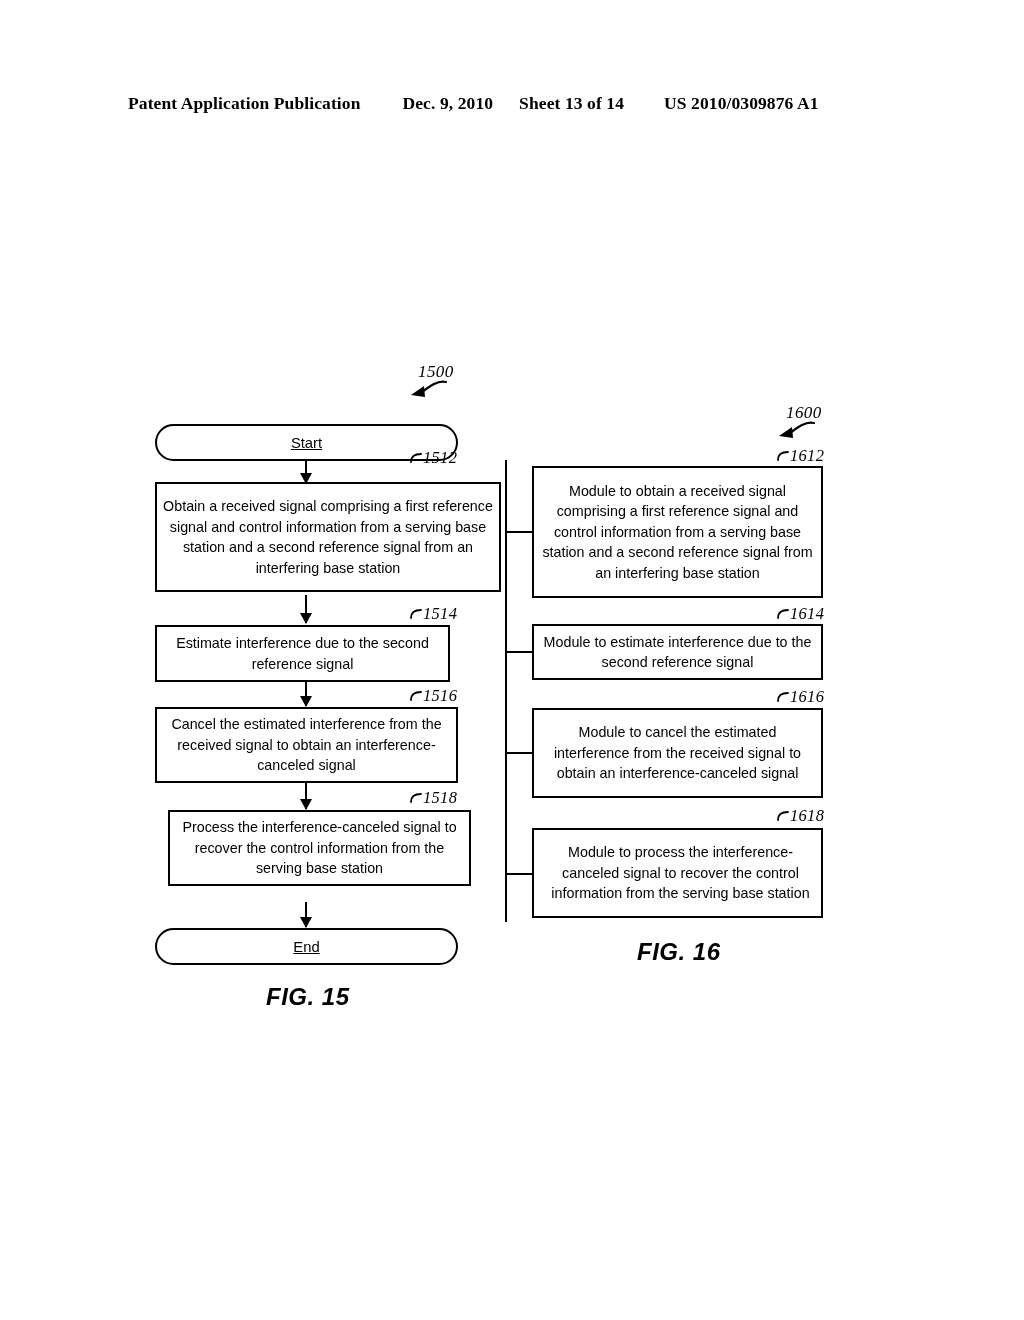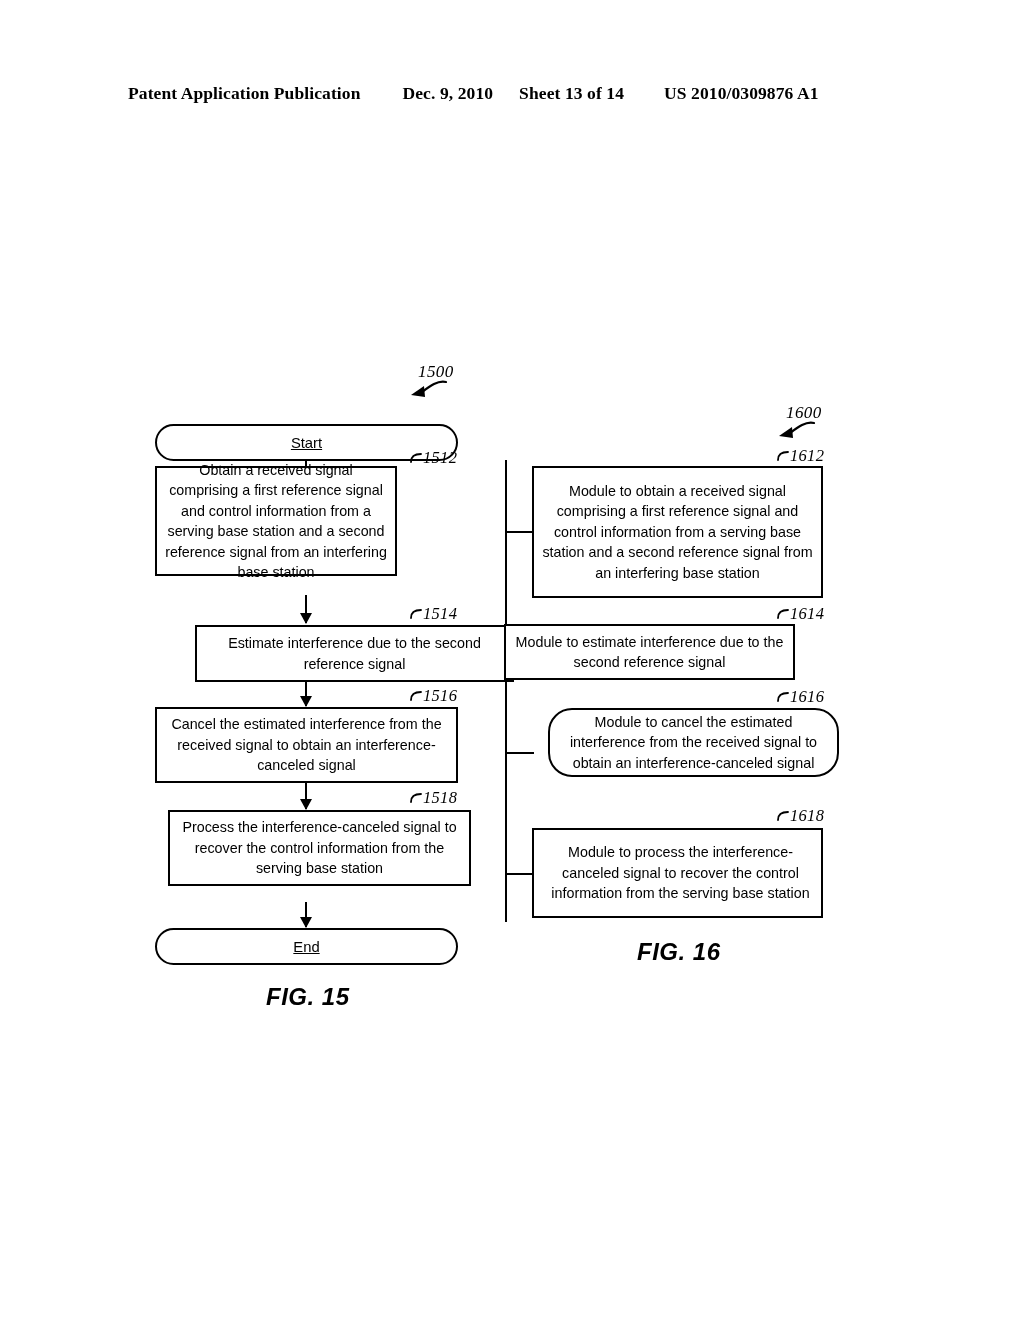--- a/index.html
+++ b/index.html
@@ -26,21 +26,21 @@
     align-items: flex-end;
     font-family: "Liberation Serif", serif;
     font-weight: bold;
     font-size: 17.5px;
     letter-spacing: 0.1px;
     white-space: nowrap;
   }
   .hdr-pub    { }
   .hdr-date   { margin-left: 42px; }
   .hdr-sheet  { margin-left: 26px; }
-  .hdr-patno  { margin-left: 40px; }
+  .hdr-patno  { margin-left: 40px; margin-top: 10px; }
 
   
   .fig { position: absolute; }
 
   .proc-box {
     position: absolute;
     box-sizing: border-box;
     border: 2.2px solid #000;
     background: #fff;
     display: flex;
@@ -159,33 +159,33 @@
   </div>
 
   <div class="arrow" style="left:304.5px; top:461px; height:22px;"></div>
 
   <div class="ref" style="left:410px; top:448px;">
     <svg class="hook" width="12" height="12" viewBox="0 0 12 12">
       <path d="M1,11 C1,5 5,3 11,3" stroke="#000" stroke-width="1.8" fill="none" stroke-linecap="round"></path>
     </svg><span>1512</span>
   </div>
 
-  <div class="proc-box" style="left:155px; top:466px; width:242px; height:110px;">
+  <div class="proc-box" style="left:155px; top:482px; width:346px; height:110px;">
     <span>Obtain a received signal comprising a first reference signal and control information from a serving base station and a second reference signal from an interfering base station</span>
   </div>
 
   <div class="arrow" style="left:304.5px; top:595px; height:28px;"></div>
 
   <div class="ref" style="left:410px; top:604px;">
     <svg class="hook" width="12" height="12" viewBox="0 0 12 12">
       <path d="M1,11 C1,5 5,3 11,3" stroke="#000" stroke-width="1.8" fill="none" stroke-linecap="round"></path>
     </svg><span>1514</span>
   </div>
 
-  <div class="proc-box" style="left:155px; top:625px; width:319px; height:57px;margin-left:40px;">
+  <div class="proc-box" style="left:155px; top:625px; width:295px; height:57px;">
     <span>Estimate interference due to the second reference signal</span>
   </div>
 
   <div class="arrow" style="left:304.5px; top:682px; height:24px;"></div>
 
   <div class="ref" style="left:410px; top:686px;font-family:Liberation Serif, serif;">
     <svg class="hook" width="12" height="12" viewBox="0 0 12 12">
       <path d="M1,11 C1,5 5,3 11,3" stroke="#000" stroke-width="1.8" fill="none" stroke-linecap="round"></path>
     </svg><span>1516</span>
   </div>
@@ -238,33 +238,33 @@
   </div>
 
   <div class="ref" style="left:777px; top:604px;">
     <svg class="hook" width="12" height="12" viewBox="0 0 12 12">
       <path d="M1,11 C1,5 5,3 11,3" stroke="#000" stroke-width="1.8" fill="none" stroke-linecap="round"></path>
     </svg><span>1614</span>
   </div>
 
   <div class="bus-stub" style="left:505px; top:651px; width:29px;"></div>
 
-  <div class="proc-box" style="left:504px; top:624px; width:291px; height:56px;">
+  <div class="proc-box" style="left:532px; top:624px; width:291px; height:56px;">
     <span>Module to estimate interference due to the second reference signal</span>
   </div>
 
   <div class="ref" style="left:777px; top:687px;">
     <svg class="hook" width="12" height="12" viewBox="0 0 12 12">
       <path d="M1,11 C1,5 5,3 11,3" stroke="#000" stroke-width="1.8" fill="none" stroke-linecap="round"></path>
     </svg><span>1616</span>
   </div>
 
   <div class="bus-stub" style="left:505px; top:752px; width:29px;"></div>
 
-  <div class="proc-box" style="left:548px; top:708px; width:291px; height:69px;border-radius:24px;">
+  <div class="proc-box" style="left:532px; top:708px; width:291px; height:90px;">
     <span>Module to cancel the estimated interference from the received signal to obtain an interference-canceled signal</span>
   </div>
 
   <div class="ref" style="left:777px; top:806px;">
     <svg class="hook" width="12" height="12" viewBox="0 0 12 12">
       <path d="M1,11 C1,5 5,3 11,3" stroke="#000" stroke-width="1.8" fill="none" stroke-linecap="round"></path>
     </svg><span>1618</span>
   </div>
 
   <div class="bus-stub" style="left:505px; top:873px; width:29px;"></div>

